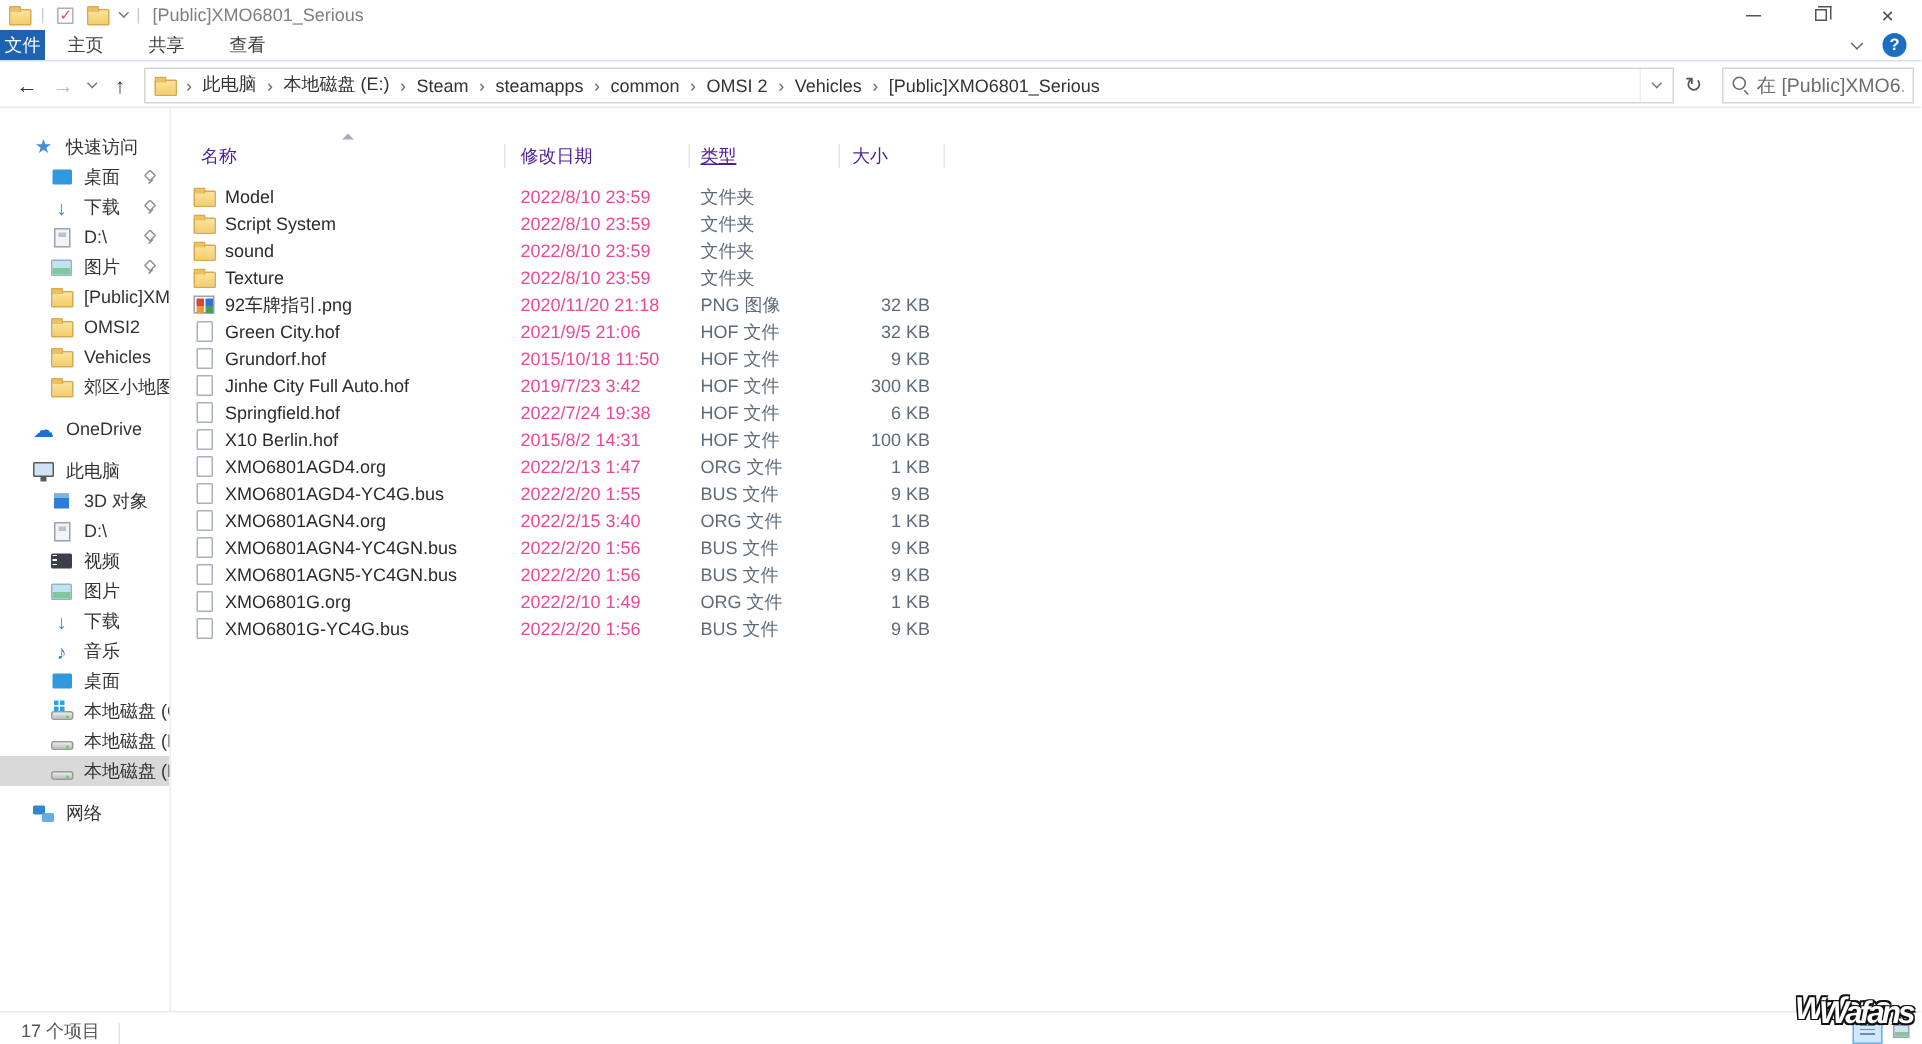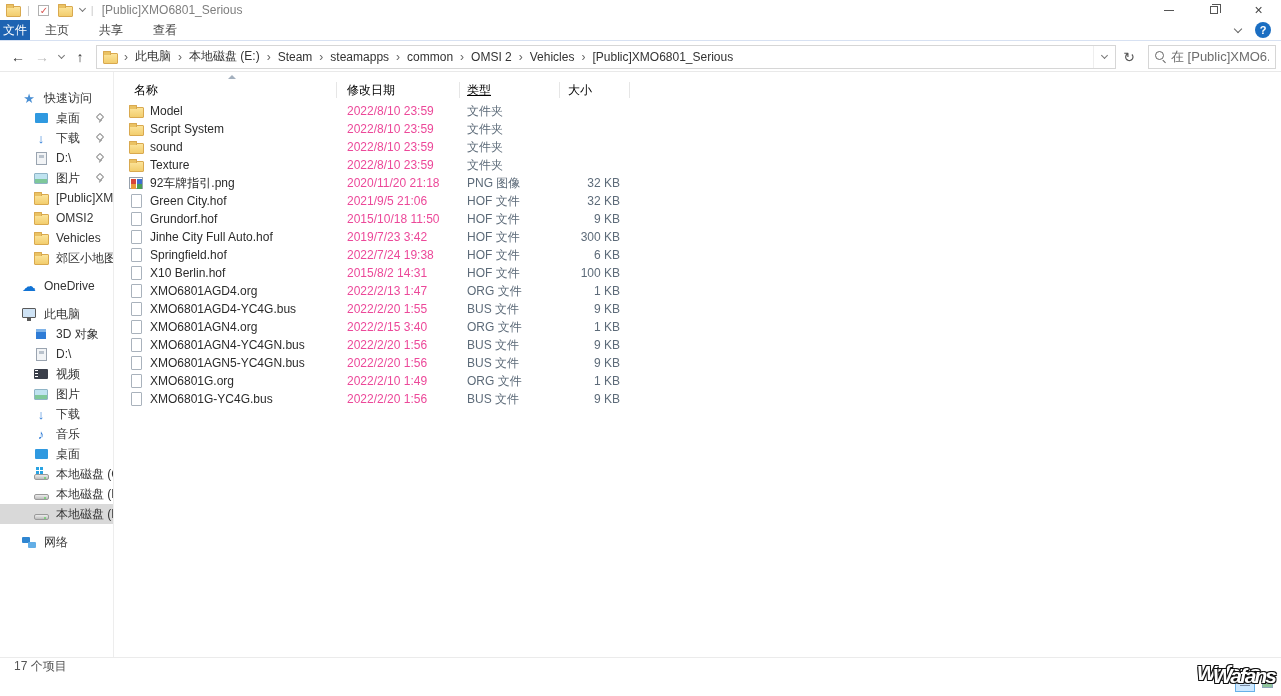--- a/index.html
+++ b/index.html
@@ -81,36 +81,36 @@
   .i-drive { position:relative; width:15px; height:6px; background:linear-gradient(#ececec,#bdbdbd); border:1px solid #9a9a9a; border-radius:2px; margin-top:6px; }
   .i-drive::after { content:""; position:absolute; right:2px; top:1.5px; width:2px; height:2px; background:#68d068; border-radius:50%; }
   .i-drive.win::before { content:""; position:absolute; left:1px; top:-8px; width:3px; height:3px; background:#29a3e3; box-shadow:4px 0 #29a3e3, 0 4px #29a3e3, 4px 4px #29a3e3; }
   .i-network { position:relative; width:14px; height:11px; }
   .i-network::before { content:""; position:absolute; left:0; top:0; width:8px; height:6px; background:#2f86d1; border-radius:1px; }
   .i-network::after { content:""; position:absolute; right:0; bottom:0; width:8px; height:6px; background:#63aee6; border-radius:1px; }
   .i-cbox { position:relative; width:11px; height:11px; border:1px solid #b0b0b0; background:#fff; display:flex; align-items:center; justify-content:center; color:#d9534f; font-size:10px; font-weight:bold; }
 
   
   .filearea { flex:1; padding:4px 0 0 6px; position:relative; }
-  .hdr { display:flex; height:22px; align-items:flex-end; color:#000000; }
+  .hdr { display:flex; height:22px; align-items:flex-start; color:#4c1d95;margin-top:20px; }
   .hcell { height:16px; display:flex; align-items:center; border-right:1px solid #e6e6e6; position:relative; }
   .h-name { width:217px; padding-left:14px; }
   .h-date { width:123px; padding-left:10px; }
   .h-type { width:100px; padding-left:7px;text-decoration:underline; }
   .h-size { width:70px;  padding-left:8px; }
   .sort-caret { position:absolute; top:-7px; left:50%; width:0; height:0; border-left:4px solid transparent; border-right:4px solid transparent; border-bottom:4px solid #a4b0be; }
   .rows { padding-top:4px; }
   .row { display:flex; height:18px; align-items:center; }
   .c-name { width:217px; display:flex; align-items:center; gap:6px; padding-left:8px; color:#2b2b2b; overflow:hidden; white-space:nowrap; }
   .c-date { width:123px; padding-left:10px; color:#ec4899; white-space:nowrap; }
   .c-type { width:100px; padding-left:7px; color:#5d6b79; white-space:nowrap; }
   .c-size { width:70px; padding-right:10px; color:#5d6b79; text-align:right; white-space:nowrap; }
 
   
-  .statusbar { position:absolute; bottom:17px; left:0; right:0; height:22px; border-top:1px solid #ebebeb; display:flex; align-items:flex-start; background:#fff;flex-direction:column; }
+  .statusbar { position:absolute; bottom:0; left:0; right:0; height:22px; border-top:1px solid #ebebeb; display:flex; align-items:flex-end; background:#fff; }
   .count { margin-left:14px; color:#555; }
   .st-sep { width:1px; height:14px; background:#e3e3e3; margin-left:12px; }
   .viewbtns { margin-left:auto; display:flex; gap:2px; padding-right:4px; }
   .vbtn { width:20px; height:17px; display:flex; align-items:center; justify-content:center; border:1px solid transparent; }
   .vbtn.sel { background:#cde8ff; border-color:#66b0e8; }
   .vi-details { width:10px; height:9px; background:repeating-linear-gradient(#7a8aa0 0 1px, transparent 1px 3px); }
   .vi-thumbs { width:11px; height:9px; background:linear-gradient(#cfe3f2 0 60%,#8fc49a 60% 100%); border:1px solid #8fa8bd; }
 
   
   .wm { position:absolute; right:6px; bottom:8px; width:110px; height:30px; pointer-events:none; z-index:5; }

